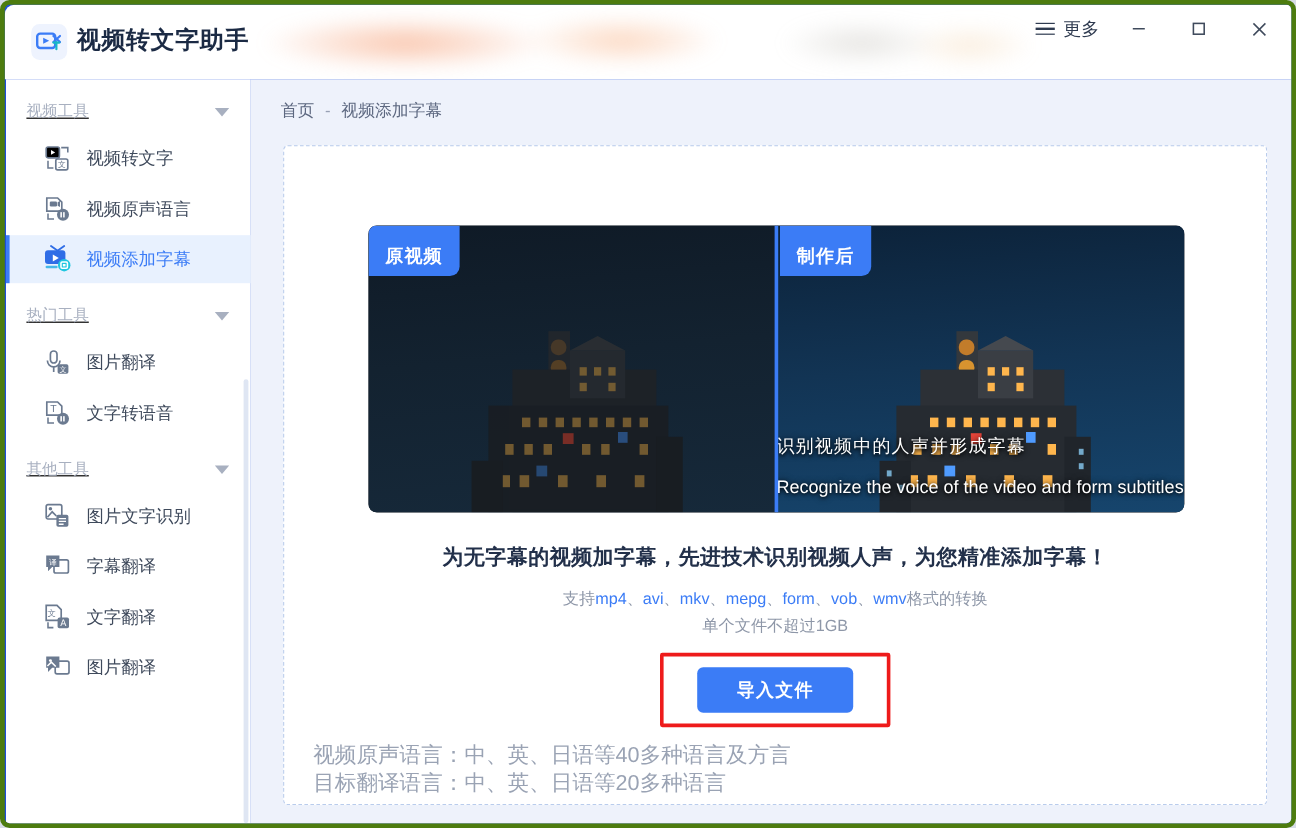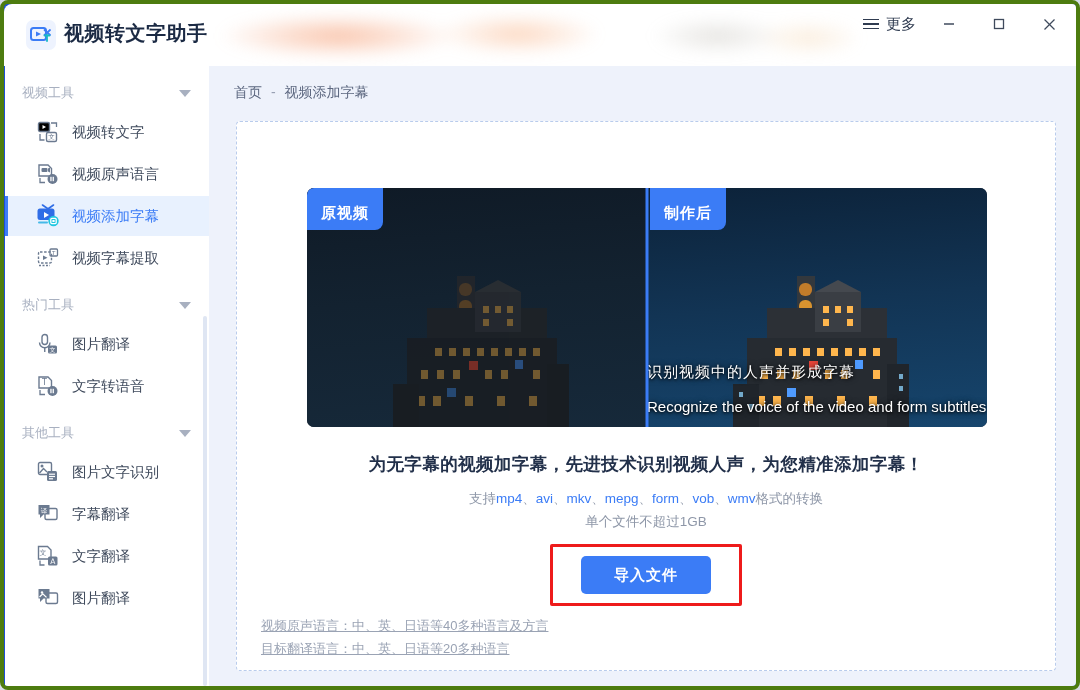--- a/index.html
+++ b/index.html
@@ -73,21 +73,21 @@
   #sidebar {
     position: absolute; left: 1px; top: 62px;
     width: 204px; height: 627px;
     background: #ffffff;
     border-bottom-left-radius: 8px;
     overflow: hidden;
   }
   .sb-section {
     display: flex; align-items: center; justify-content: space-between;
     padding: 0 18px 0 17px;
-    height: 34px; margin-top: 10px;
+    height: 34px; margin-top: 10px; text-decoration: underline;
   }
   .sb-section .lbl { font-size: 13px; color: #a8b0c0; }
   .caret {
     width: 0; height: 0;
     border-left: 6px solid transparent;
     border-right: 6px solid transparent;
     border-top: 7px solid #a8b0c0;
     cursor: pointer;
   }
   .sb-item {
@@ -219,21 +219,21 @@
   #import-btn {
     width: 130px; height: 38px;
     background: #3b7cf6; border: none; border-radius: 5px;
     color: #fff; font-size: 15px; font-weight: bold;
     font-family: "Liberation Sans", sans-serif;
     cursor: pointer; letter-spacing: 1px;
   }
 
   .langline {
     position: absolute; left: 24px;
-    font-size: 13px; color: #9aa3b4; text-decoration: underline;
+    font-size: 18px; color: #9aa3b4;
   }
   #lang1 { top: 495px; }
   #lang2 { top: 518px; }
 </style>
 </head>
 <body>
 
 <div id="app">
 
   <div id="titlebar">
@@ -326,32 +326,20 @@
           <path d="M8 8 L13 11 L8 14 Z" fill="#fff"></path>
           <rect x="2" y="17.5" width="10" height="2" rx="1" fill="#46b9e8"></rect>
           <circle cx="17.5" cy="17" r="5.2" fill="#1fc6e0"></circle>
           <rect x="14.8" y="14.4" width="5.4" height="5.2" rx="1" fill="none" stroke="#fff" stroke-width="1.3"></rect>
           <rect x="16.4" y="16" width="2.2" height="2" fill="#fff"></rect>
         </svg>
       </span>
       <span class="txt">视频添加字幕</span>
     </div>
 
-    <div class="sb-item">
-      <span class="ico">
-        <svg width="22" height="22" viewBox="0 0 22 22">
-          <rect x="1.5" y="5" width="13" height="11" rx="1.5" fill="none" stroke="#6b7a90" stroke-width="1.4" stroke-dasharray="2.5 1.6"></rect>
-          <path d="M6 8.5 L10.5 10.8 L6 13 Z" fill="#6b7a90"></path>
-          <rect x="13" y="2" width="7.5" height="7" rx="1" fill="none" stroke="#6b7a90" stroke-width="1.3"></rect>
-          <text x="16.7" y="7.6" font-size="5.5" fill="#6b7a90" text-anchor="middle" font-family="DejaVu Sans">T</text>
-          <line x1="2" y1="18.5" x2="13" y2="18.5" stroke="#6b7a90" stroke-width="1.3" stroke-dasharray="2 1.5"></line>
-        </svg>
-      </span>
-      <span class="txt">视频字幕提取</span>
-    </div>
 
     <div class="sb-section">
       <span class="lbl">热门工具</span>
       <span class="caret"></span>
     </div>
 
     <div class="sb-item">
       <span class="ico">
         <svg width="22" height="22" viewBox="0 0 22 22">
           <rect x="5" y="1.5" width="5.5" height="10" rx="2.75" fill="none" stroke="#6b7a90" stroke-width="1.4"></rect>

